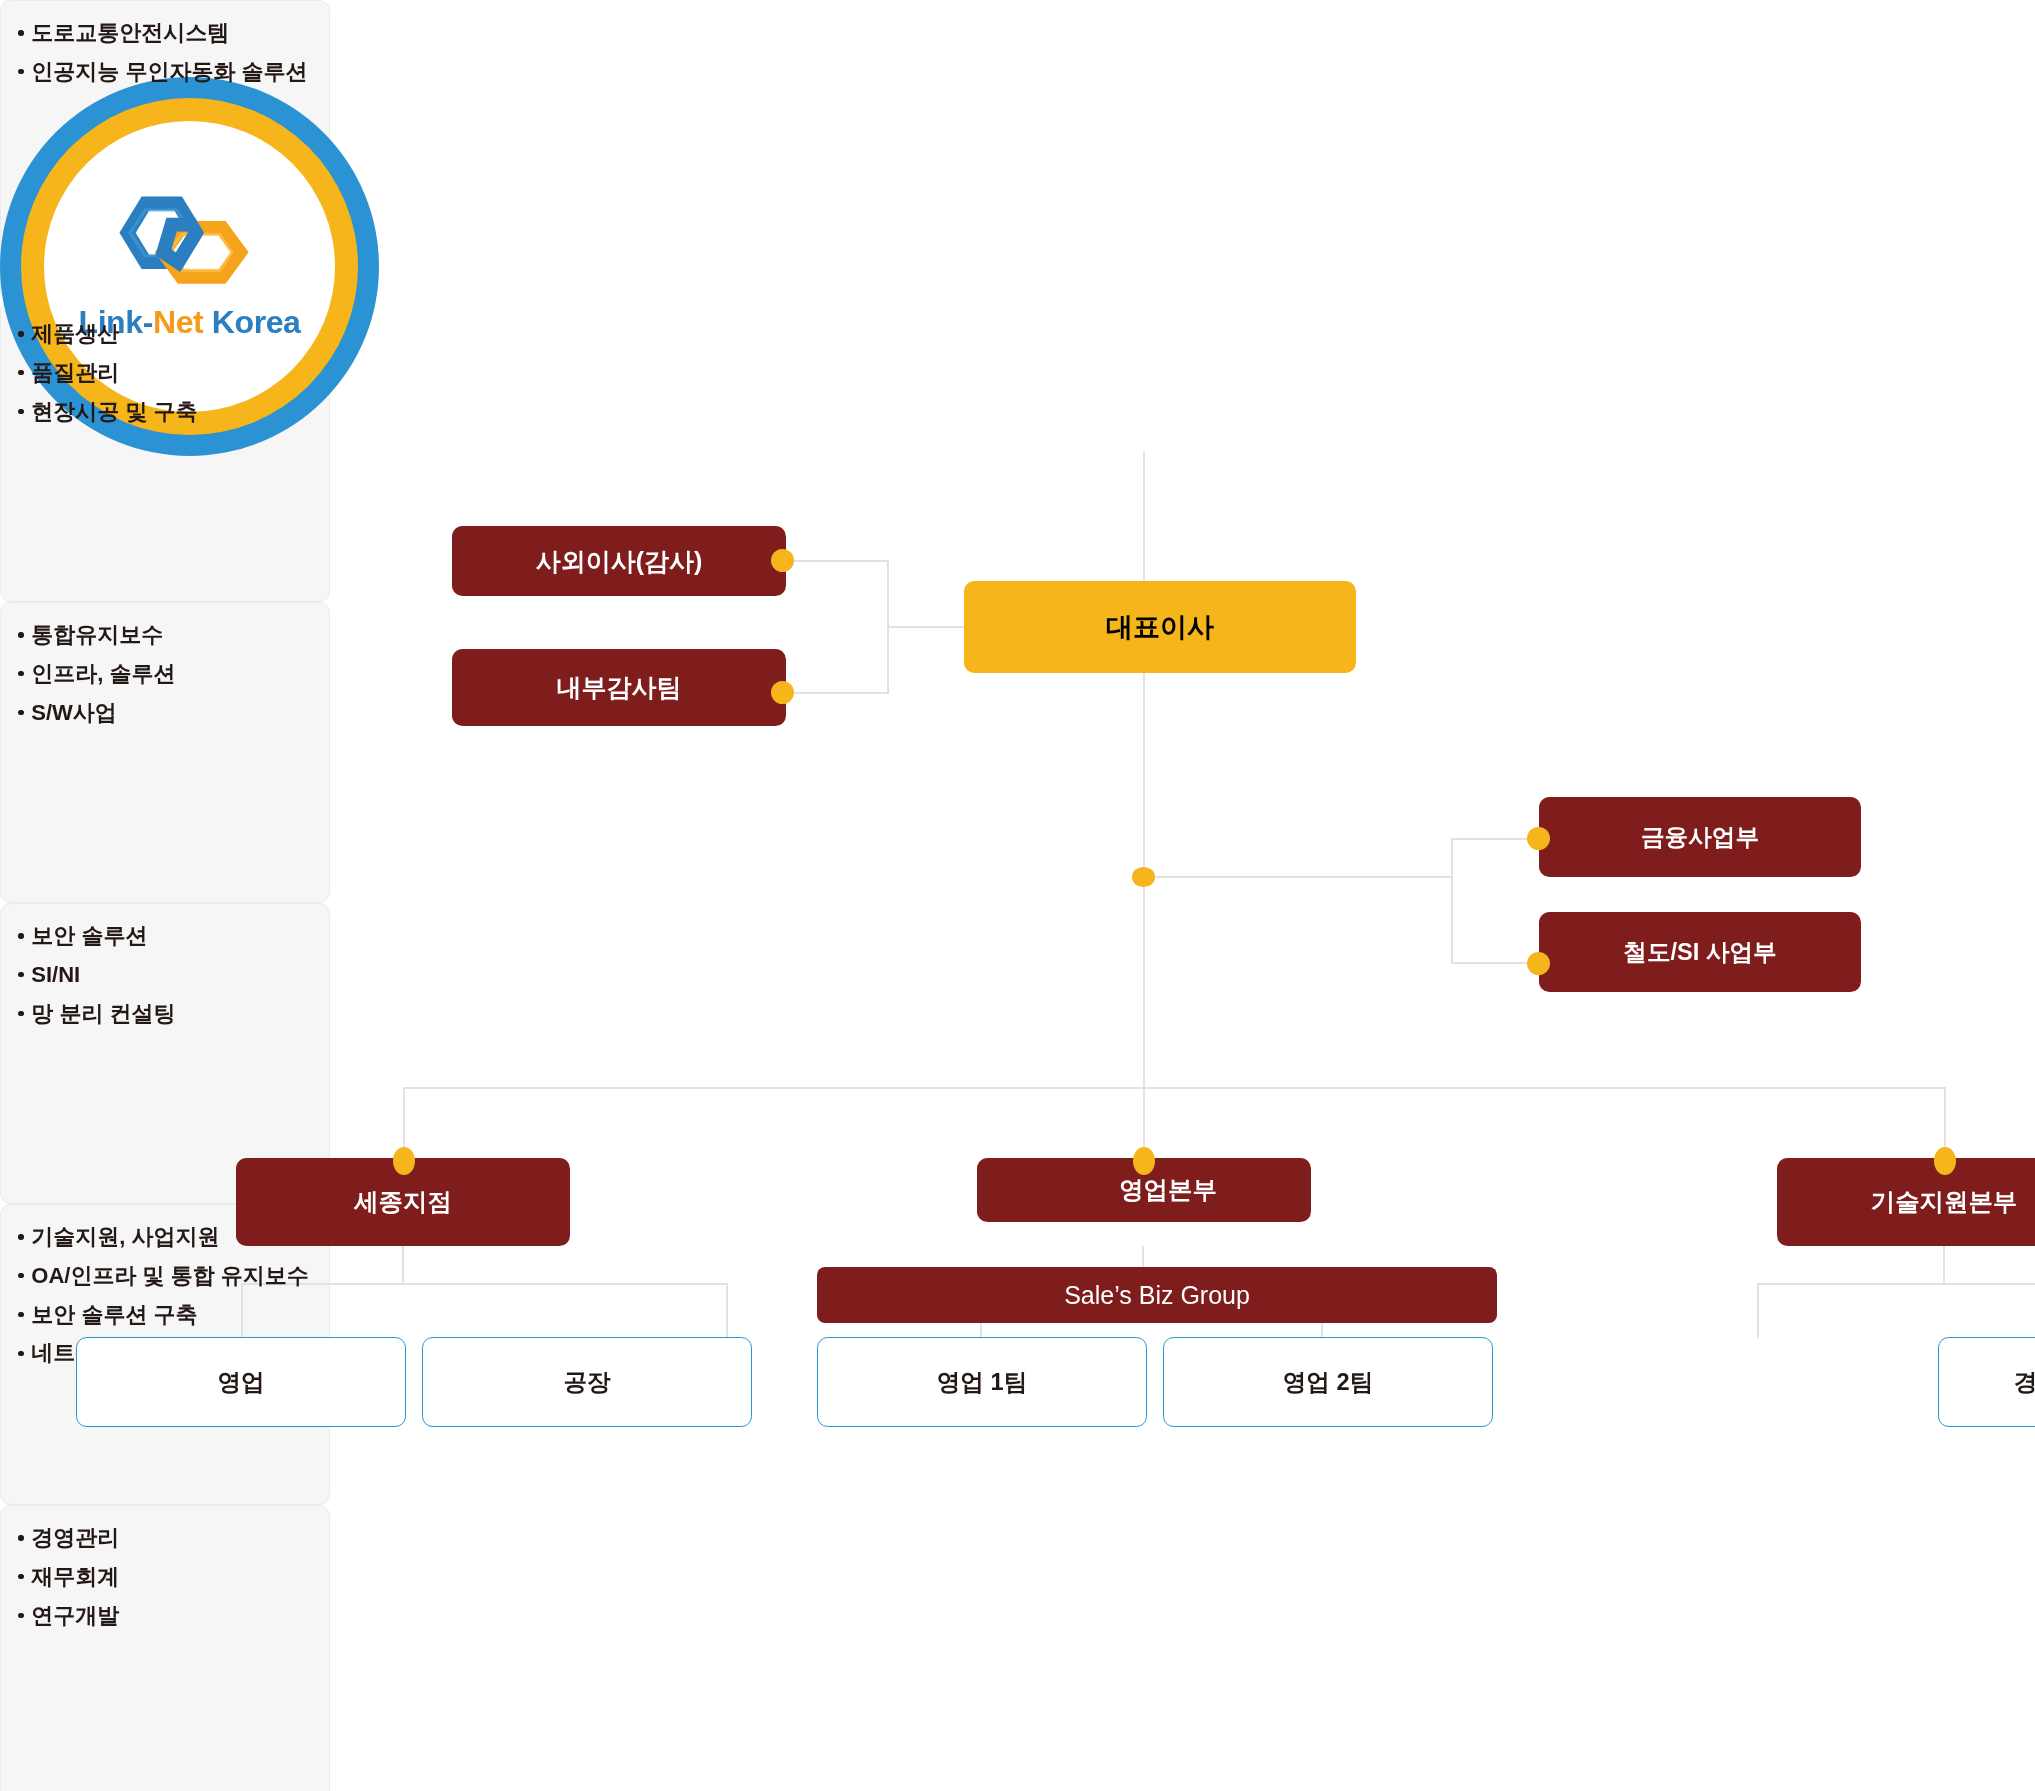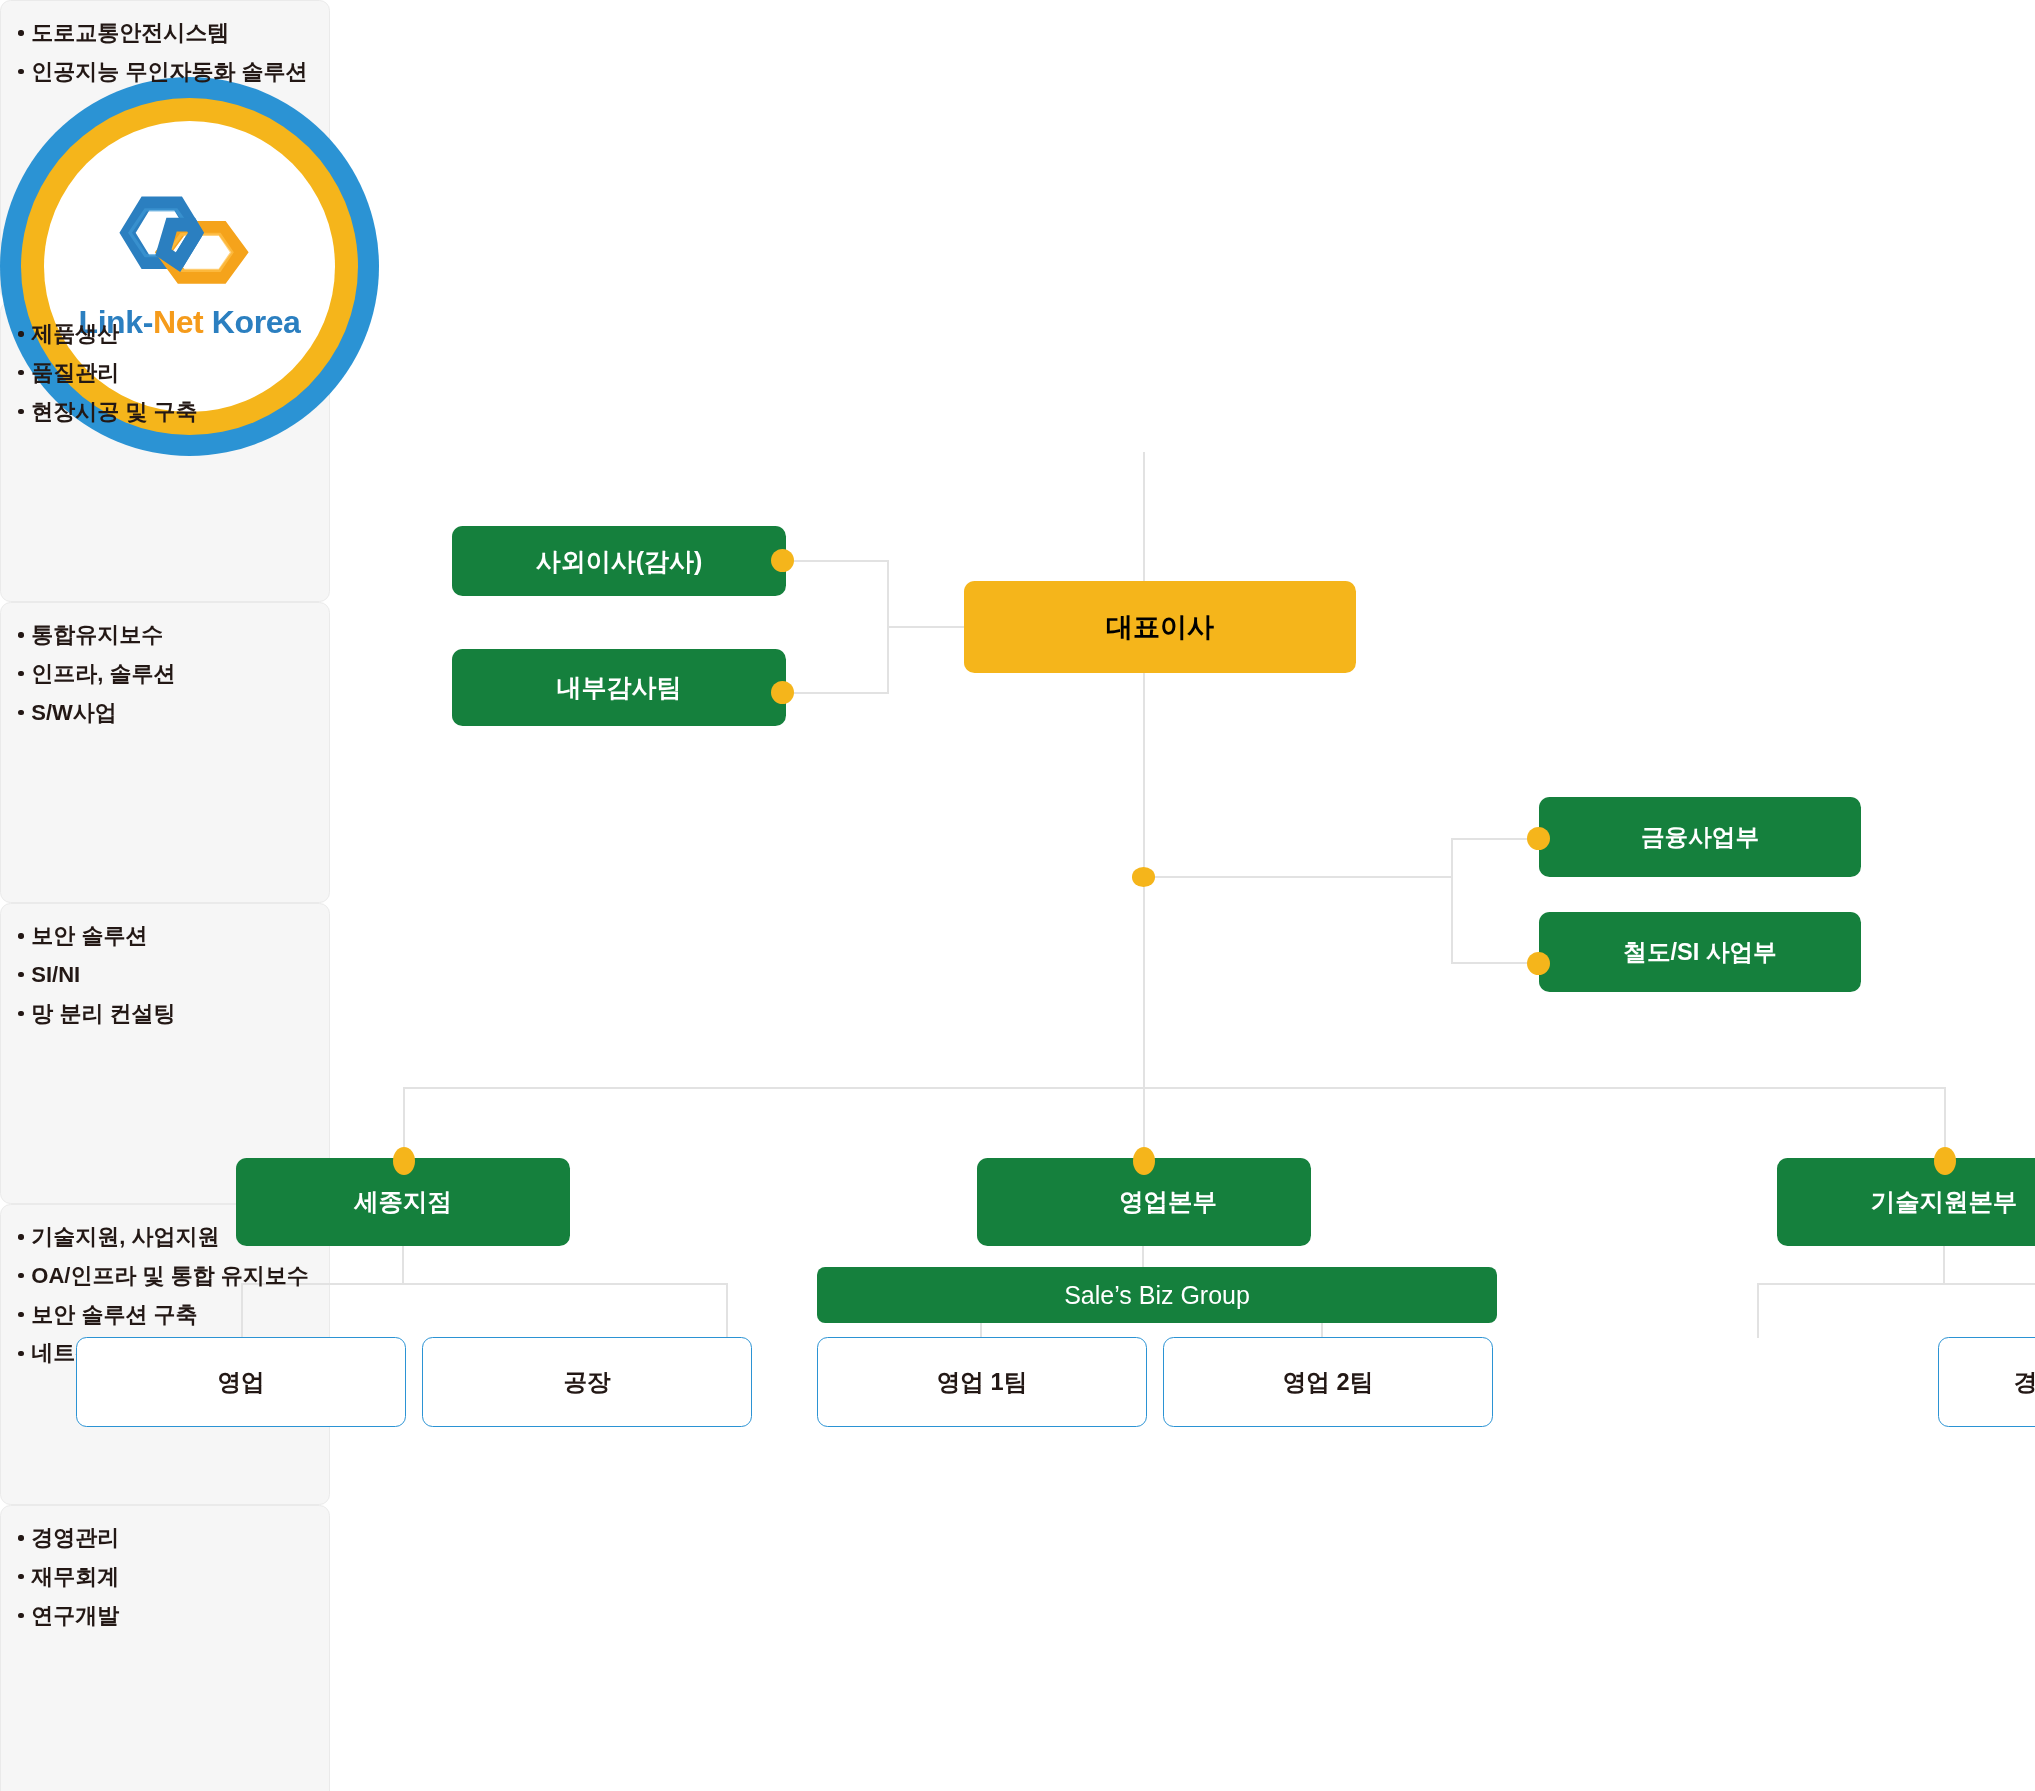--- a/index.html
+++ b/index.html
@@ -19,21 +19,21 @@
   .ring-inner{position:absolute;inset:44px;border-radius:50%;background:#fff;
     display:flex;flex-direction:column;align-items:center;justify-content:center;}
   .logo-mark{width:163px;height:106px;margin-bottom:5.7px;}
   .logo-type{font-size:32px;font-weight:bold;letter-spacing:-0.4px;white-space:nowrap;}
   .t-blue{color:#2b7fc0;}
   .t-orange{color:#f59b1b;}
 
   
   .node{position:absolute;display:flex;align-items:center;justify-content:center;
         text-align:center;box-sizing:border-box;z-index:5;}
-  .node-blue{background:#15803d;color:#fff;border-radius:10.6px;font-weight:bold;}
+  .node-blue{background:#7f1d1d;color:#fff;border-radius:10.6px;font-weight:bold;}
   .node-orange{background:#f5b51b;color:#000000;border-radius:10.6px;font-weight:bold;}
   .node-white{background:#fff;color:#231815;border:1.6px solid #2b93d4;border-radius:10.6px;font-weight:bold;}
   .node-grey{background:#f6f6f6;border:1.2px solid #eaeaea;border-radius:10.6px;
              display:block;box-sizing:border-box;z-index:4;}
 
   .lst{list-style:none;margin:0;padding:18px 14px 0 14px;}
   .lst li{position:relative;padding-left:16.3px;margin-bottom:10.6px;
           font-size:22px;line-height:1.28;color:#231815;font-weight:bold;text-align:left;}
   .lst li::before{content:"";position:absolute;left:3.3px;top:11.4px;
           width:5.3px;height:5.3px;border-radius:50%;background:#231815;}
@@ -124,21 +124,21 @@
     </ul>
   </div>
   <div class="node-grey" style="left:422px;top:1452px;width:330px;height:301px;">
     <ul class="lst">
       <li>제품생산</li>
       <li>품질관리</li>
       <li>현장시공 및 구축</li>
     </ul>
   </div>
 
-  <div class="node node-blue" style="left:977px;top:1158px;width:334px;height:88px;font-size:24.4px;padding-left:48px;">
+  <div class="node node-blue" style="left:977px;top:1158px;width:334px;height:64px;font-size:24.4px;padding-left:48px;">
     <span>영업본부</span>
   </div>
   <div class="dot" style="left:1133px;top:1147px;width:22px;height:28px;border-radius:50%;"></div>
 
   <div class="ln lnv" style="left:1142px;top:1246px;height:23px;"></div>
 
   <div class="node node-blue" style="left:817px;top:1267px;width:680px;height:56px;font-size:25px;font-weight:normal;border-radius:8.1px;">
     <span>Sale’s Biz Group</span>
   </div>
 

